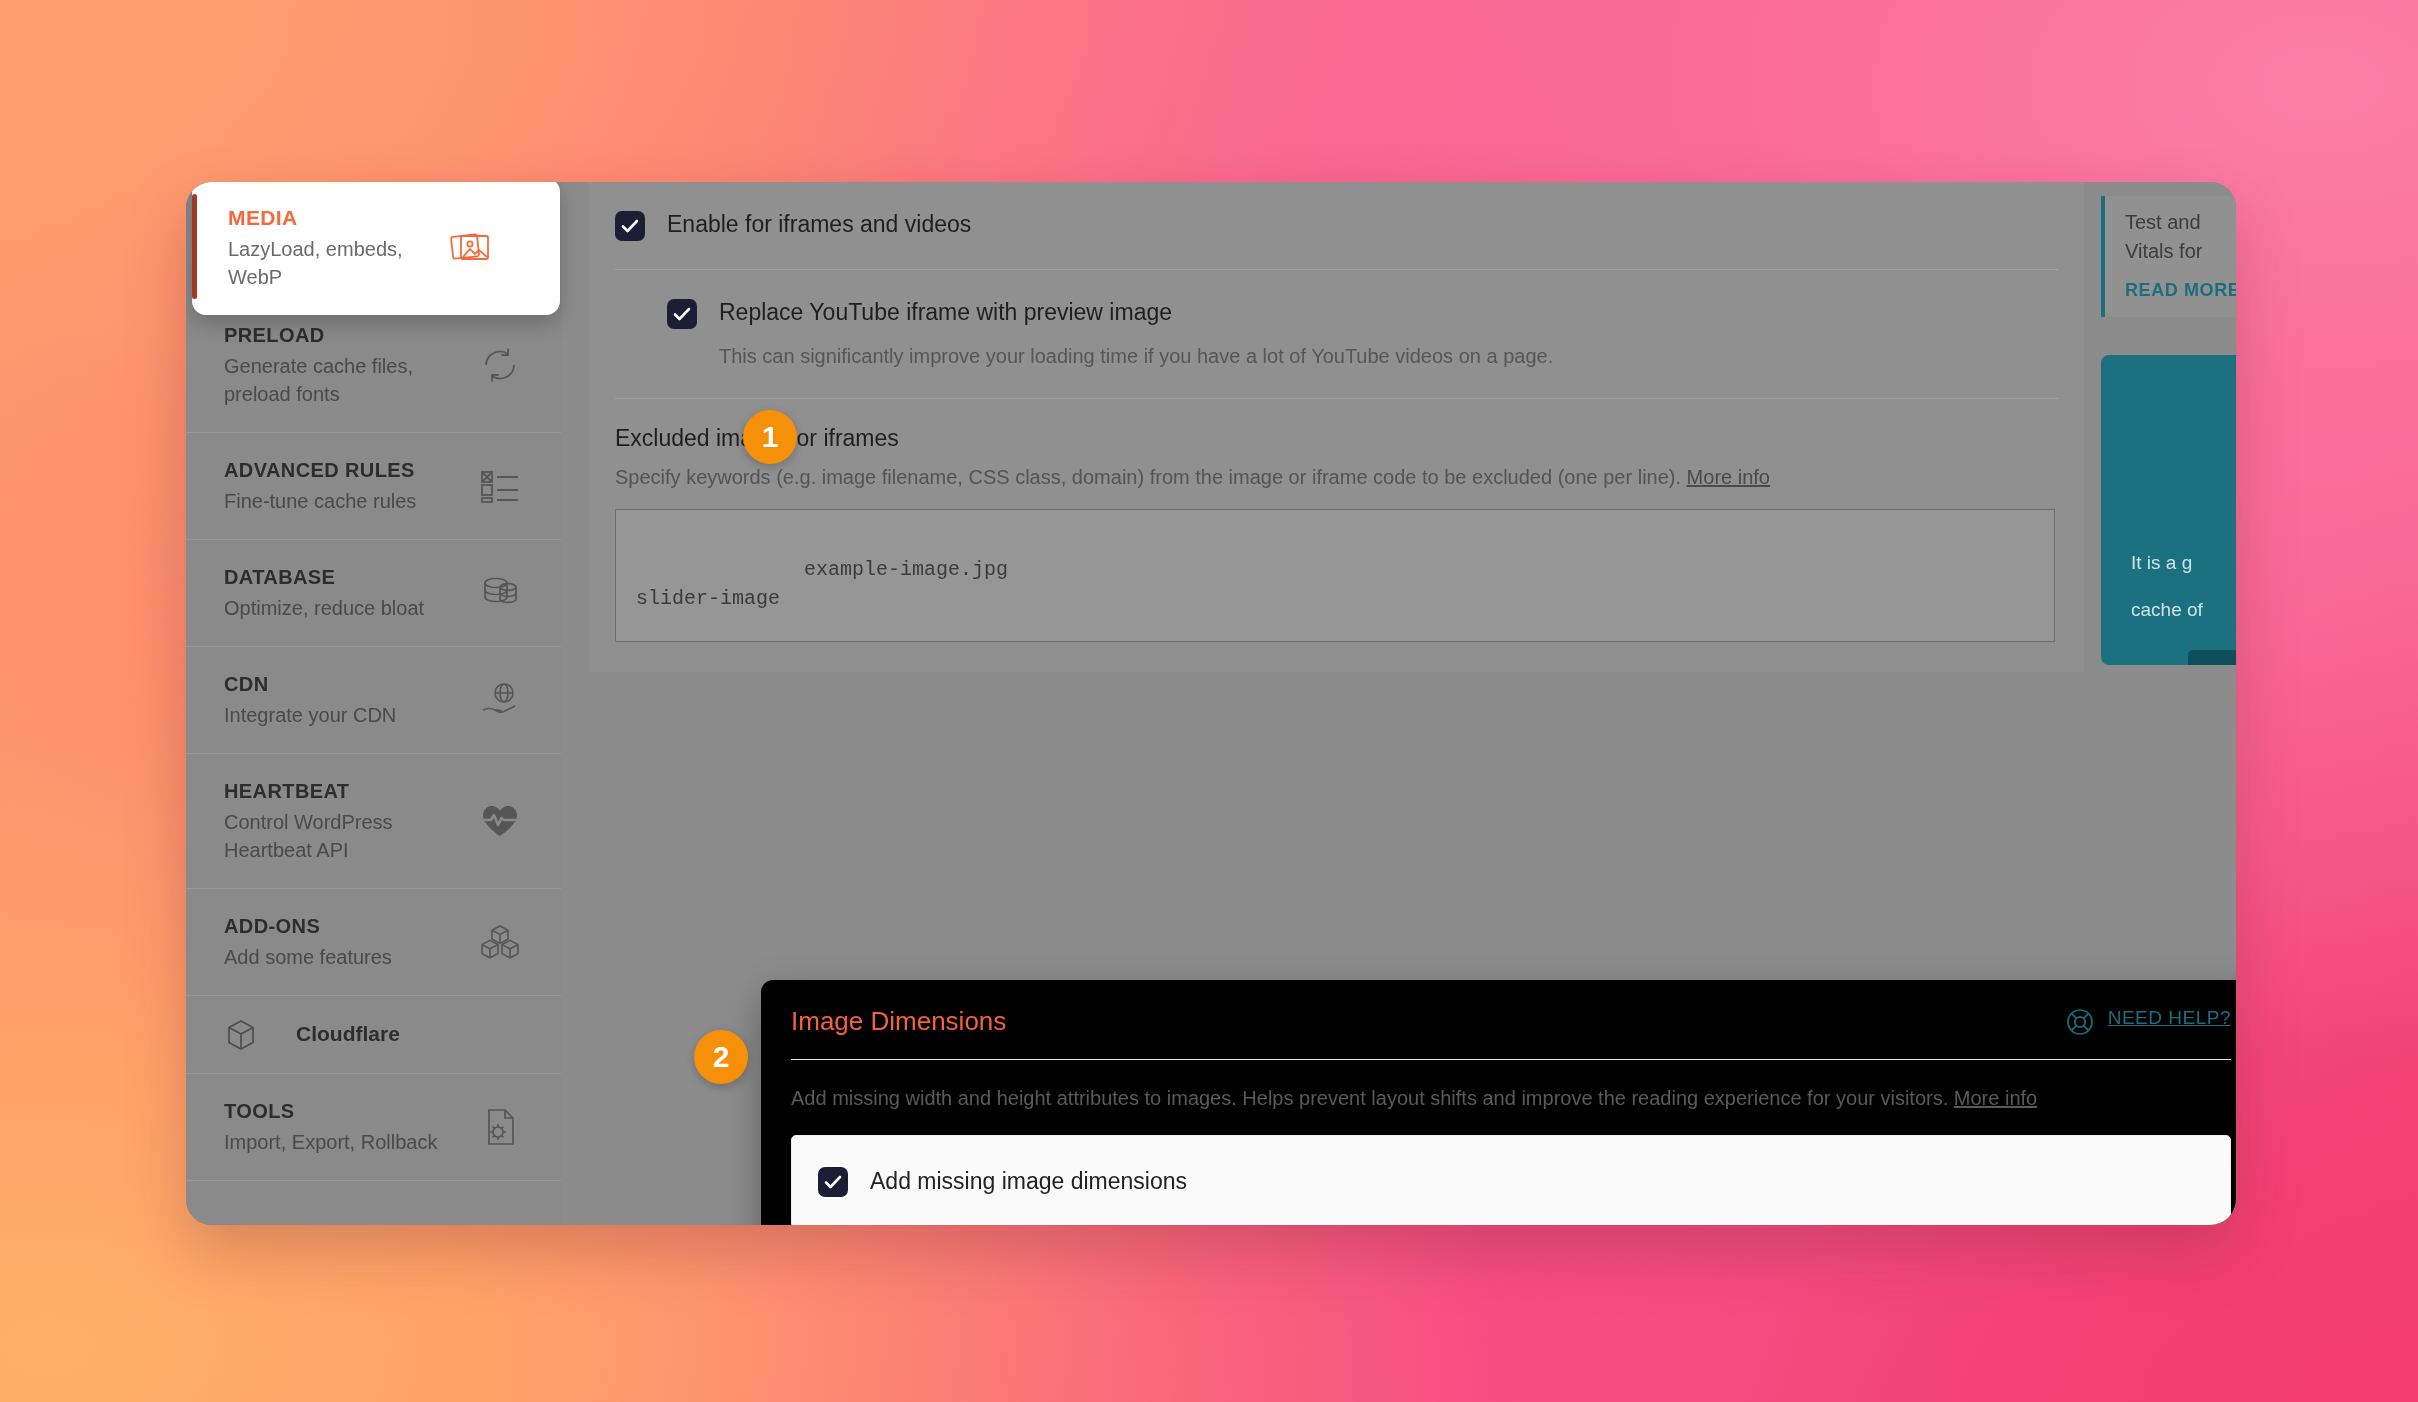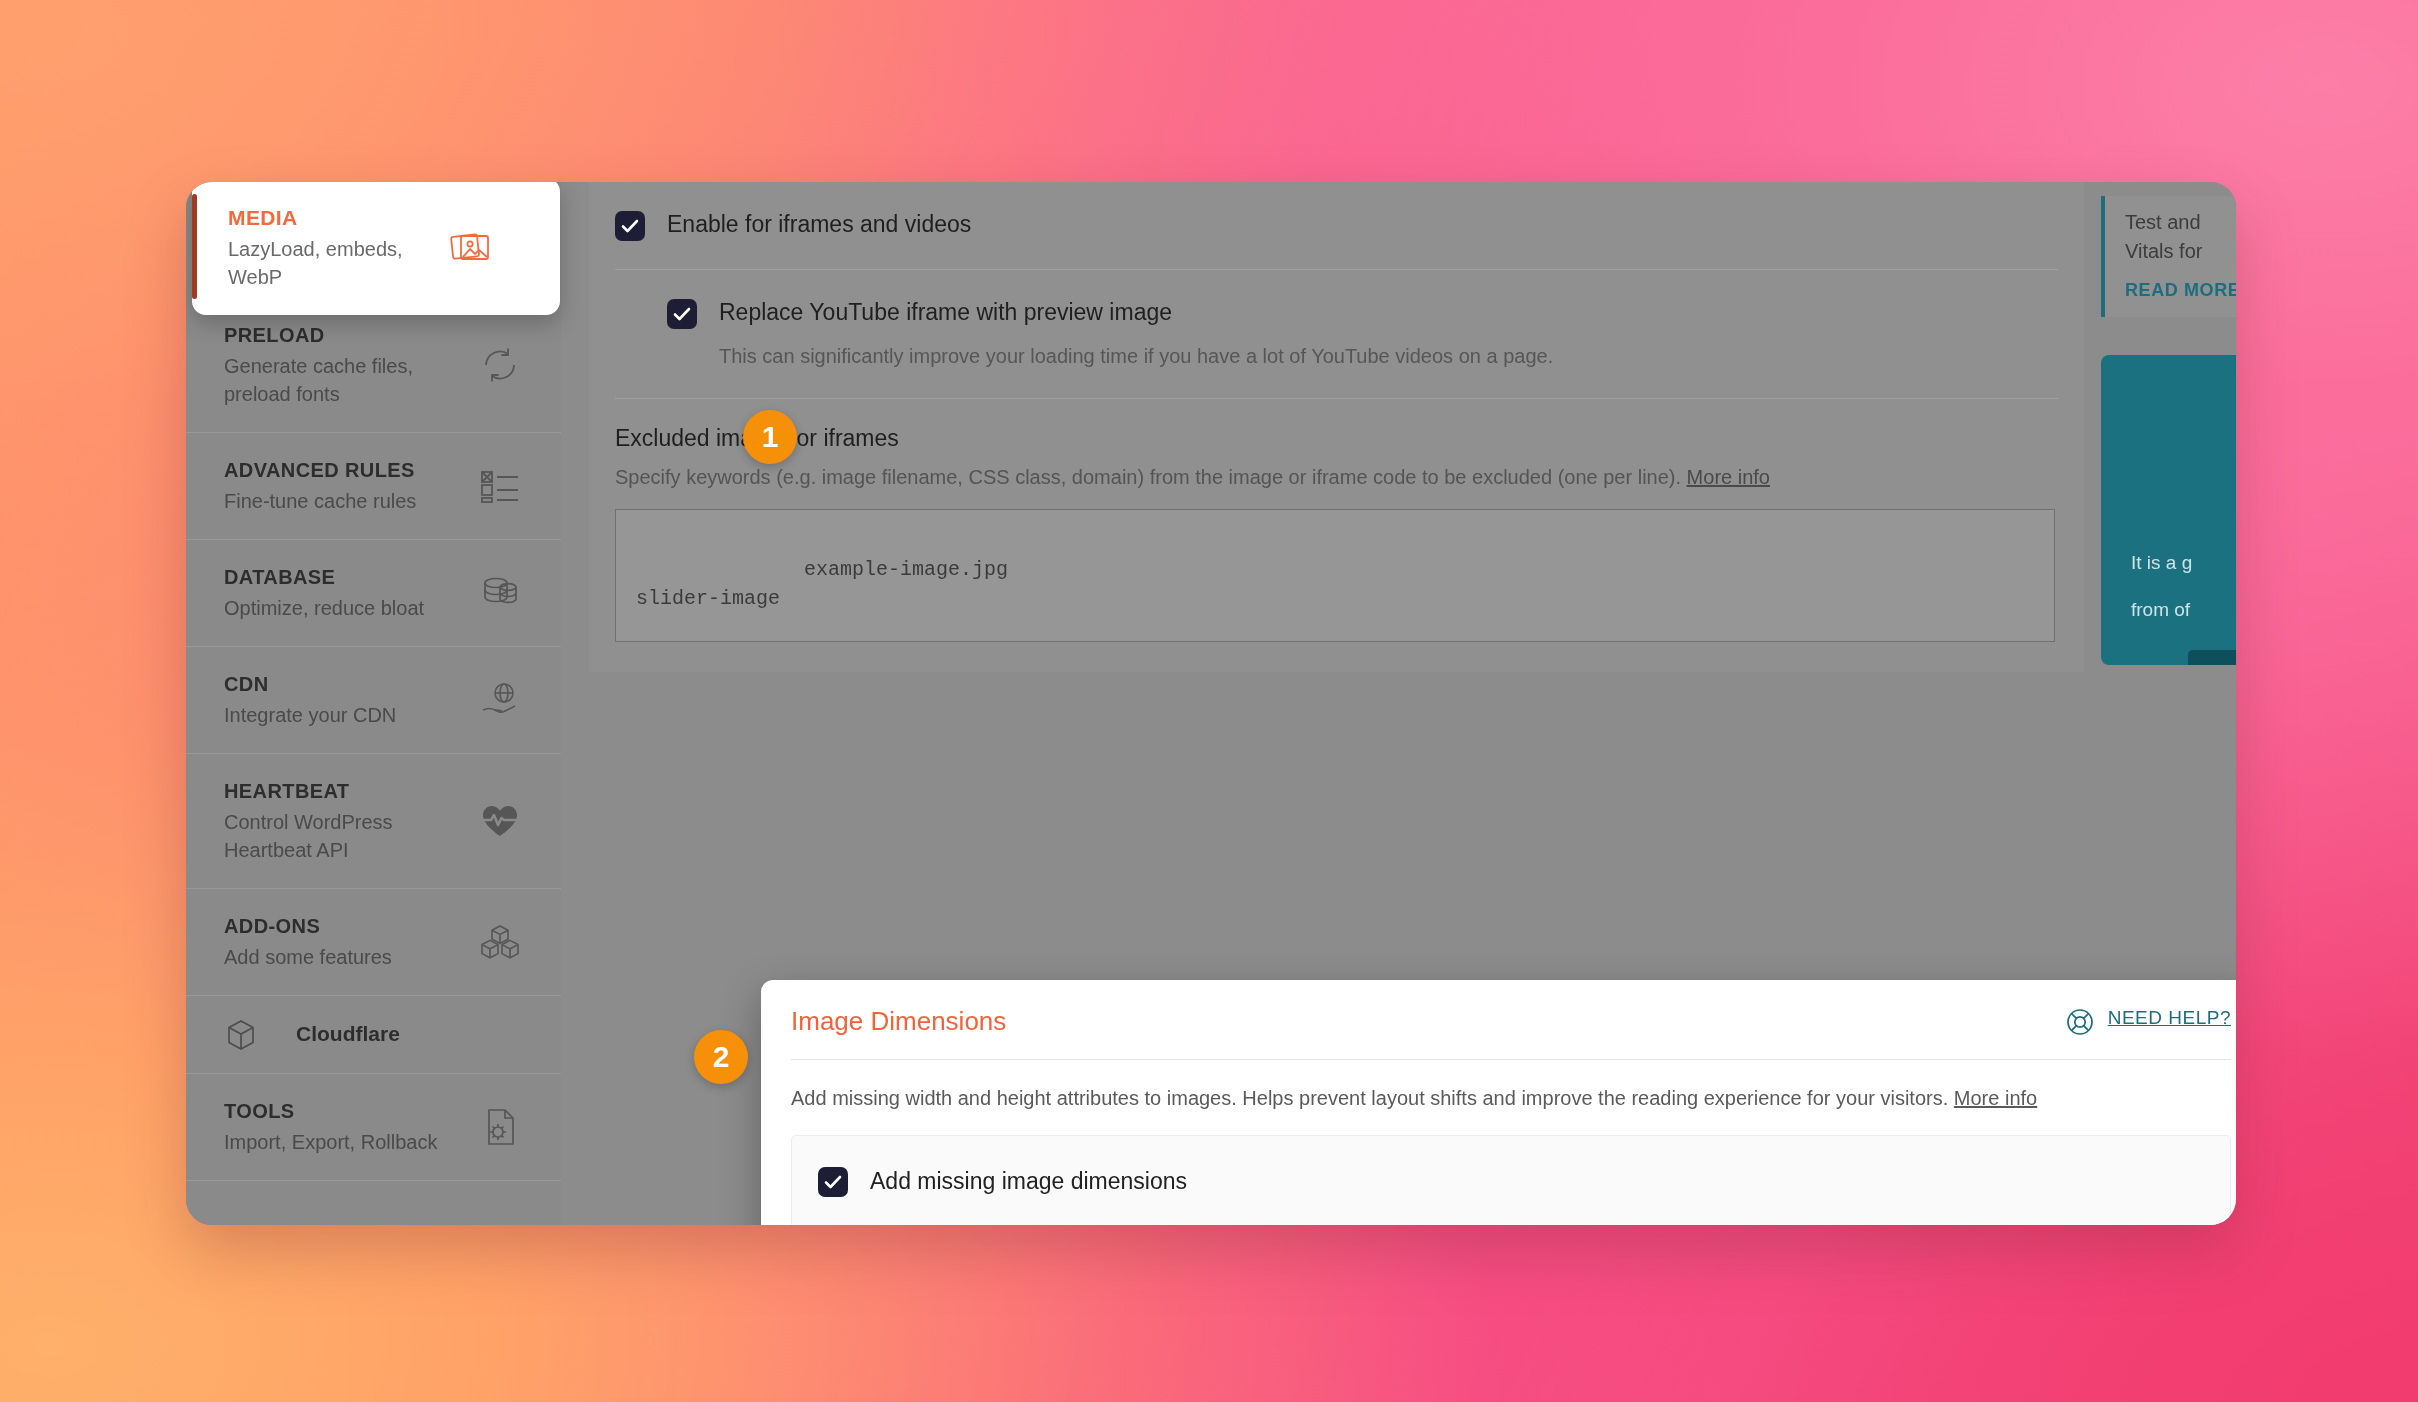--- a/index.html
+++ b/index.html
@@ -198,21 +198,21 @@
     pointer-events: none;
     color: #5a5a5a;
   }
 
   
   .hl-card {
     position: absolute;
     left: 575px;
     top: 798px;
     width: 1500px;
-    background: #ffffff;
+    background: #000000;
     border-radius: 12px;
     box-shadow: 0 14px 40px rgba(0,0,0,.30);
     z-index: 10;
     padding: 0 30px 36px 30px;
   }
   .hl-head {
     display: flex;
     align-items: center;
     justify-content: space-between;
     padding: 26px 0 22px 0;
@@ -528,21 +528,21 @@
 
       <aside class="rightbar">
         <div class="promo-note">
           <p>Test and</p>
           <p>Vitals for</p>
           <div class="readmore">READ MORE</div>
         </div>
         <div class="promo-card">
           <h4>D</h4>
           <p>It is a g</p>
-          <p>from of</p>
+          <p>cache of</p>
           <span class="promo-btn">READ</span>
         </div>
       </aside>
     </main>
   </div>
 
   <section class="hl-card">
     <div class="hl-head">
       <h3 class="hl-title">Image Dimensions</h3>
       <a class="need-help" href="#">

